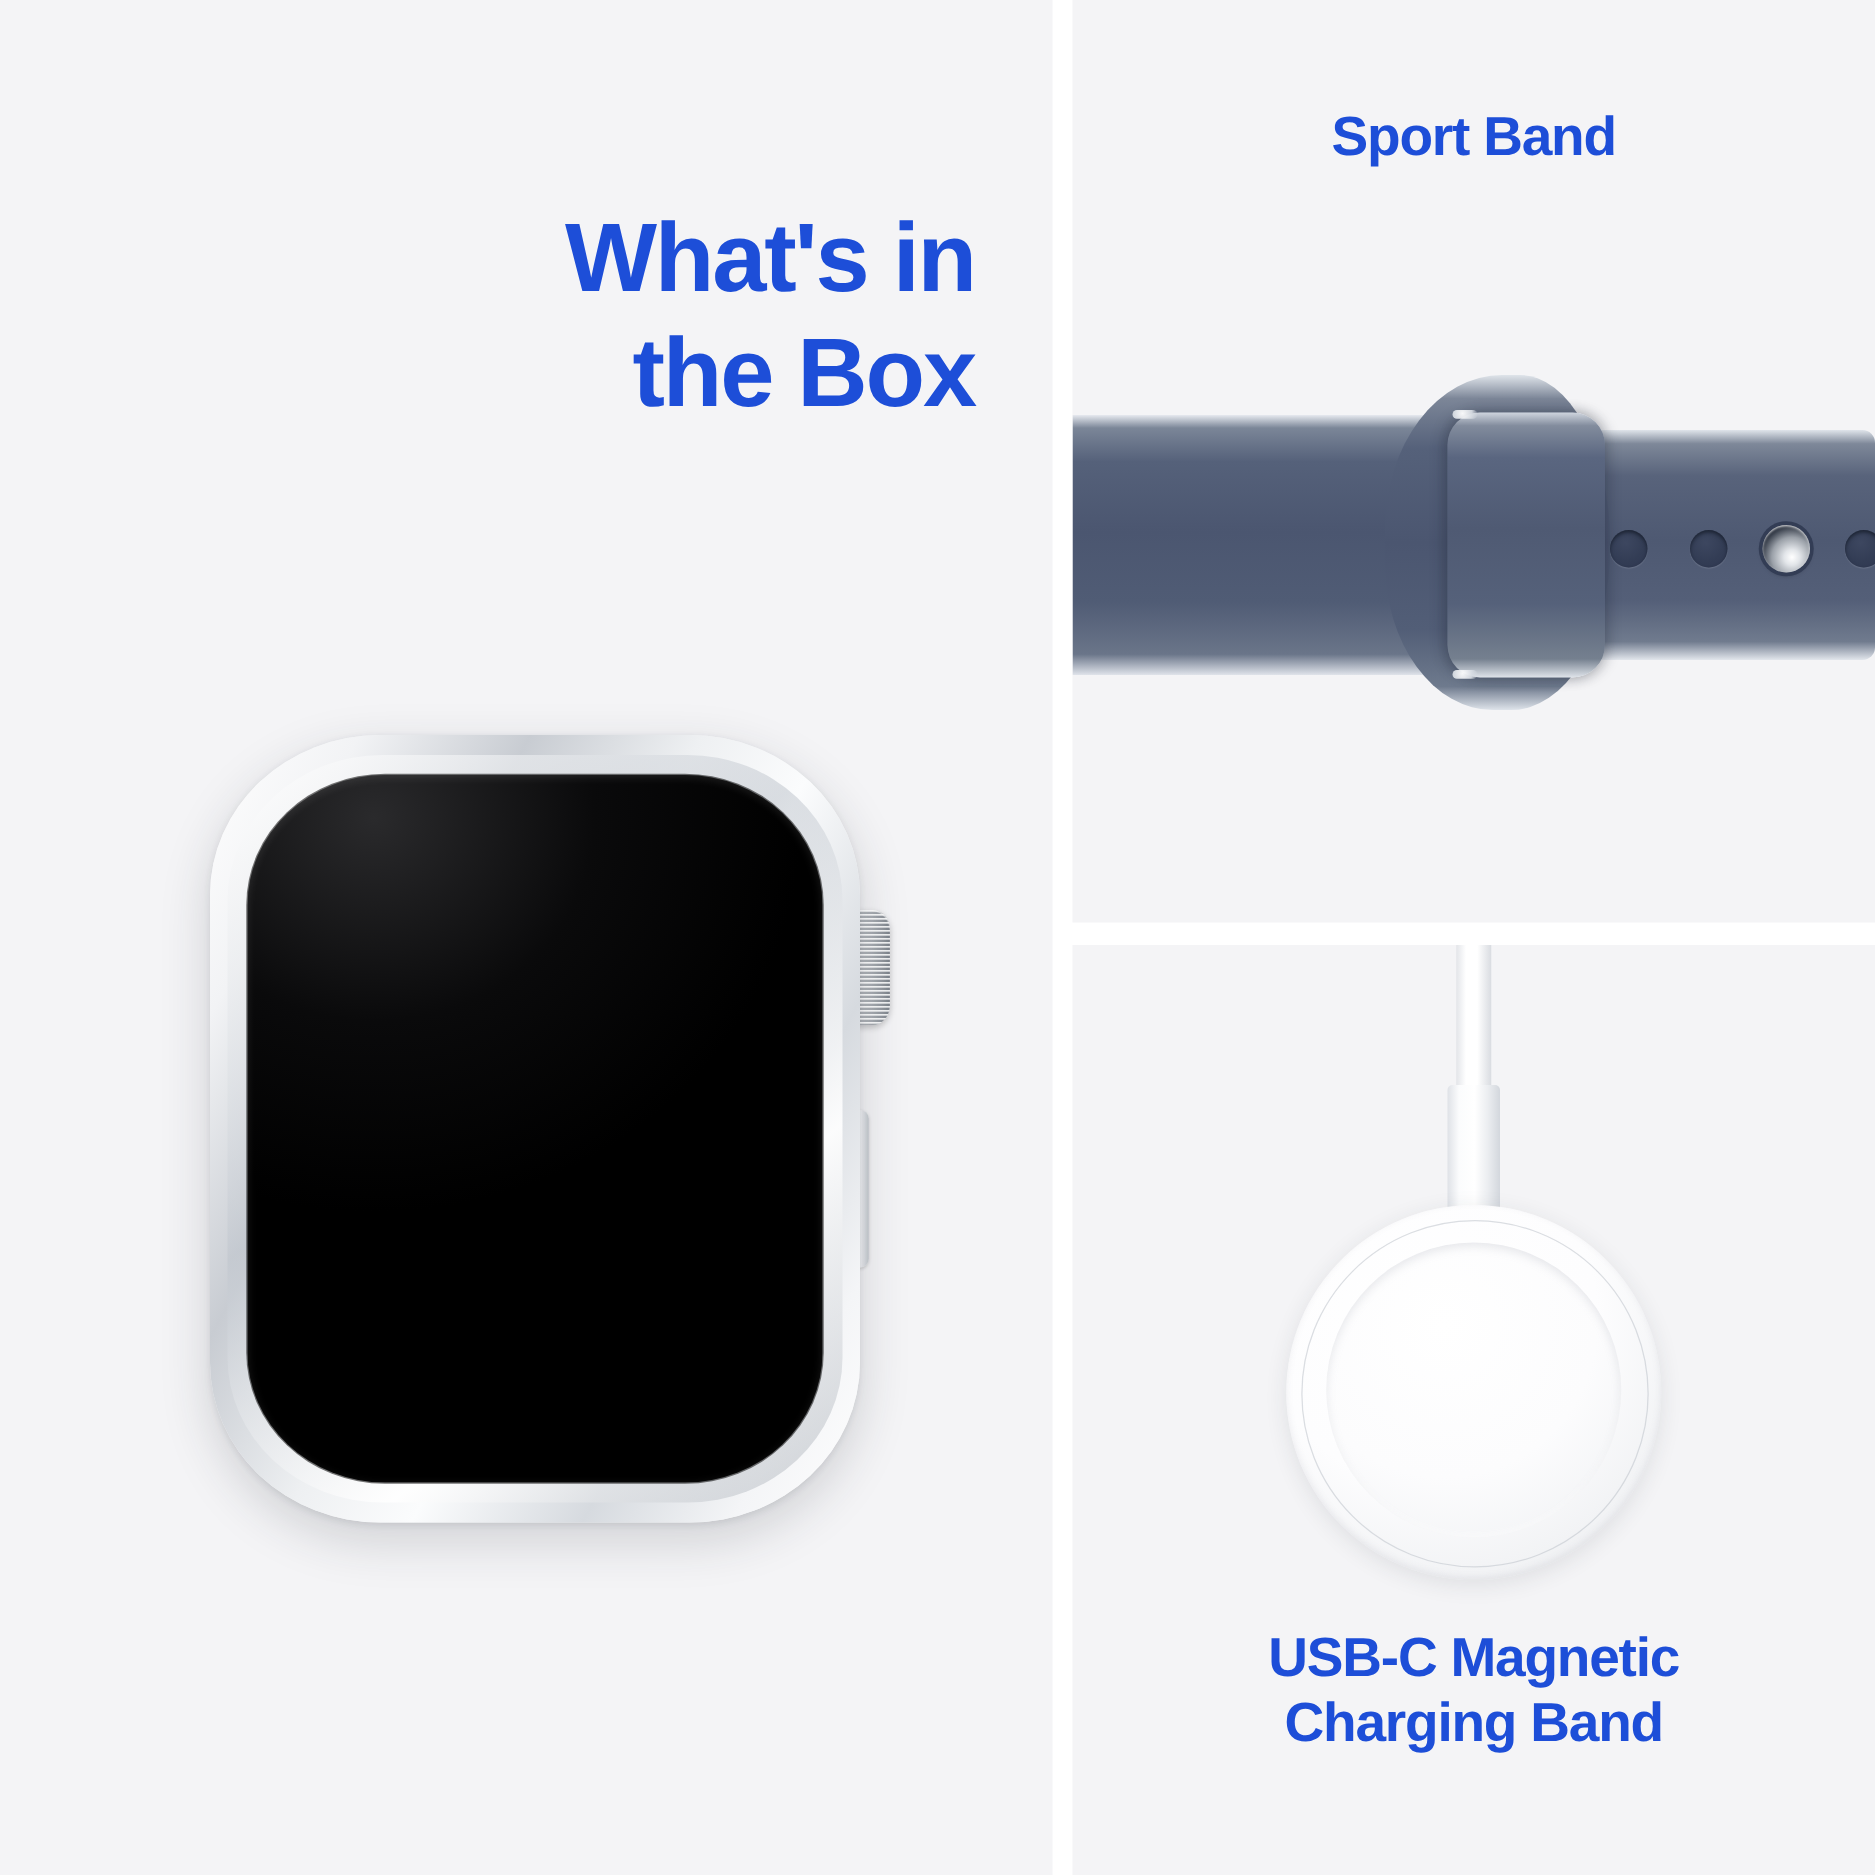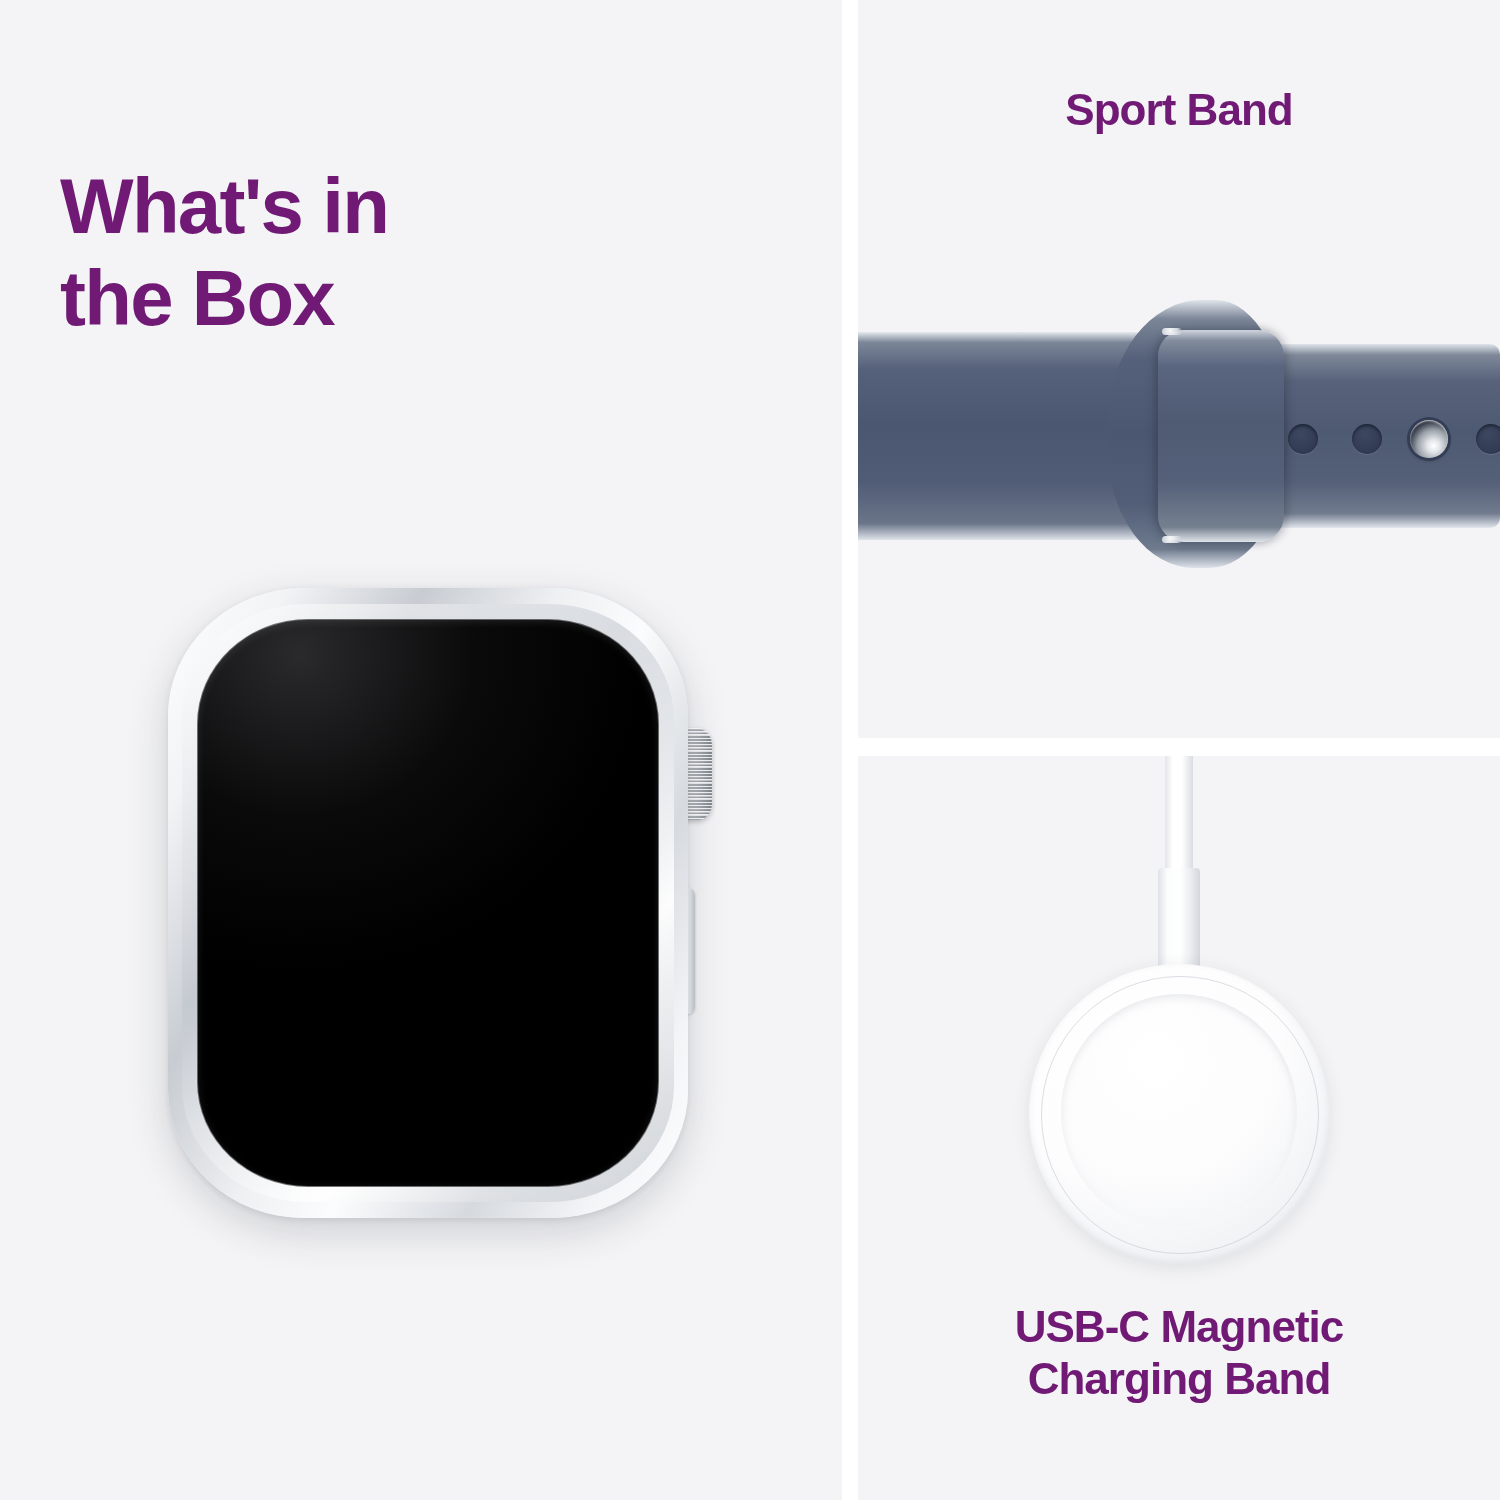--- a/index.html
+++ b/index.html
@@ -26,33 +26,33 @@
     background: #f4f4f6;
     overflow: hidden;
   }
   #panel-box      { left: 0;    top: 0;   width: 842px; height: 1500px; }
   #panel-band     { left: 858px; top: 0;   width: 642px; height: 738px;  }
   #panel-cable    { left: 858px; top: 756px; width: 642px; height: 744px; }
 
   
   .caption {
     position: absolute;
-    color: #701a75;
+    color: #1d4ed8;
     font-weight: 700;
     letter-spacing: -0.022em;
     text-align: center;
     line-height: 1.18;
     white-space: pre-line;
   }
   #caption-box {
     left: 60px;
     top: 160px;
     width: 720px;
     font-size: 78px;
-    text-align: left;
+    text-align: right;
   }
   #caption-band {
     left: 0px;
     top: 84px;
     width: 642px;
     font-size: 44px;
   }
   #caption-cable {
     left: 0px;
     top: 545px;

